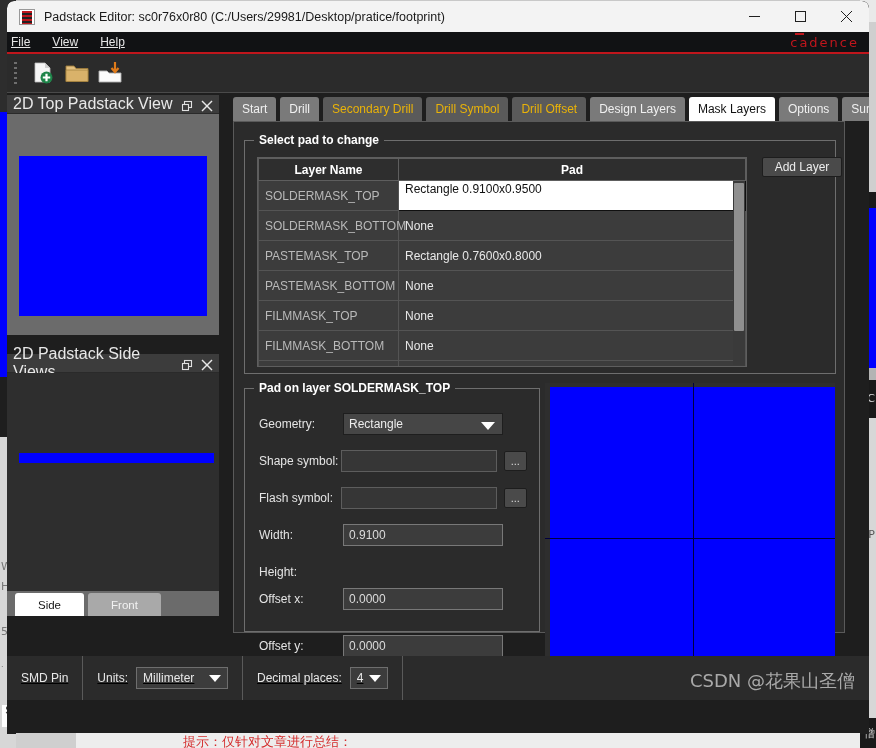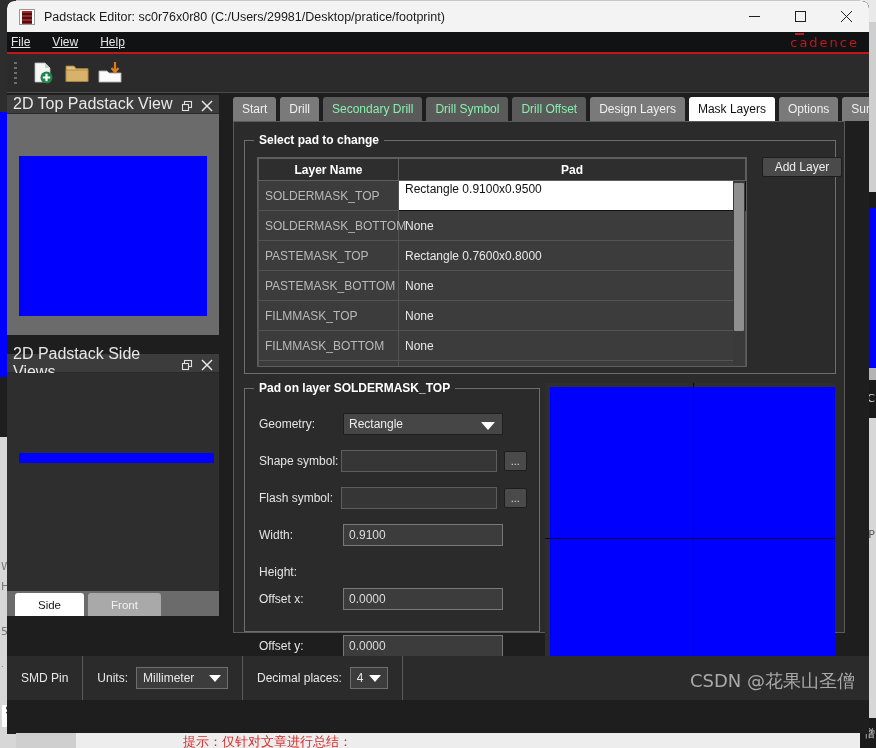--- a/index.html
+++ b/index.html
@@ -135,21 +135,21 @@
 
   
   #content { position:absolute; left:220px; top:0; right:0; bottom:0; }
 
   #tab-row { position:relative; height:26px; display:flex; align-items:flex-end; padding-left:6px; }
   .tab {
     height:24px; padding:0 9px; display:flex; align-items:center;
     font-size:12px; border-radius:3px 3px 0 0; margin-right:4px; white-space:nowrap;
   }
   .tab.normal   { background:#7a7a7a; color:#f0f0f0; }
-  .tab.disabled { background:#5a5a5a; color:#86efac; }
+  .tab.disabled { background:#5a5a5a; color:#eab308; }
   .tab.active   { background:#ffffff; color:#111111; }
 
   #panel {
     position:absolute; left:6px; top:26px; width:612px; height:512px;
     background:#2b2b2b; border:1px solid #5a5a5a;
   }
 
   
   .groupbox { position:absolute; border:1px solid #6e6e6e; }
   .groupbox > .gb-title {
@@ -219,21 +219,21 @@
   }
   #pad-square { position:absolute; left:5px; top:4px; width:286px; height:300px; background:#0000ff; }
   #pad-vline  { position:absolute; left:148px; top:0; width:1px; height:300px; background:#000040; }
   #pad-hline  { position:absolute; left:0; top:155px; width:291px; height:1px; background:#000040; }
 
   
   #status-bar {
     position:absolute; left:0; top:655px; width:862px; height:44px;
     background:#2b2b2b; display:flex; align-items:center;
   }
-  .sb-cell { height:44px; display:flex; align-items:center; padding:0 14px; }
+  .sb-cell { height:44px; display:flex; align-items:center; padding:0 14px;text-decoration:underline; }
   .sb-sep { width:1px; height:44px; background:#5a5a5a; }
   .sb-label { font-size:12px; color:#e8e8e8; }
   .sb-combo {
     height:22px; background:#3c3c3c; border:1px solid #6e6e6e; color:#e8e8e8;
     font-size:12px; display:flex; align-items:center; padding-left:6px; position:relative;
   }
   .sb-combo .arr {
     position:absolute; right:6px; top:7px; width:0; height:0;
     border-left:6px solid transparent; border-right:6px solid transparent; border-top:7px solid #ffffff;
   }

